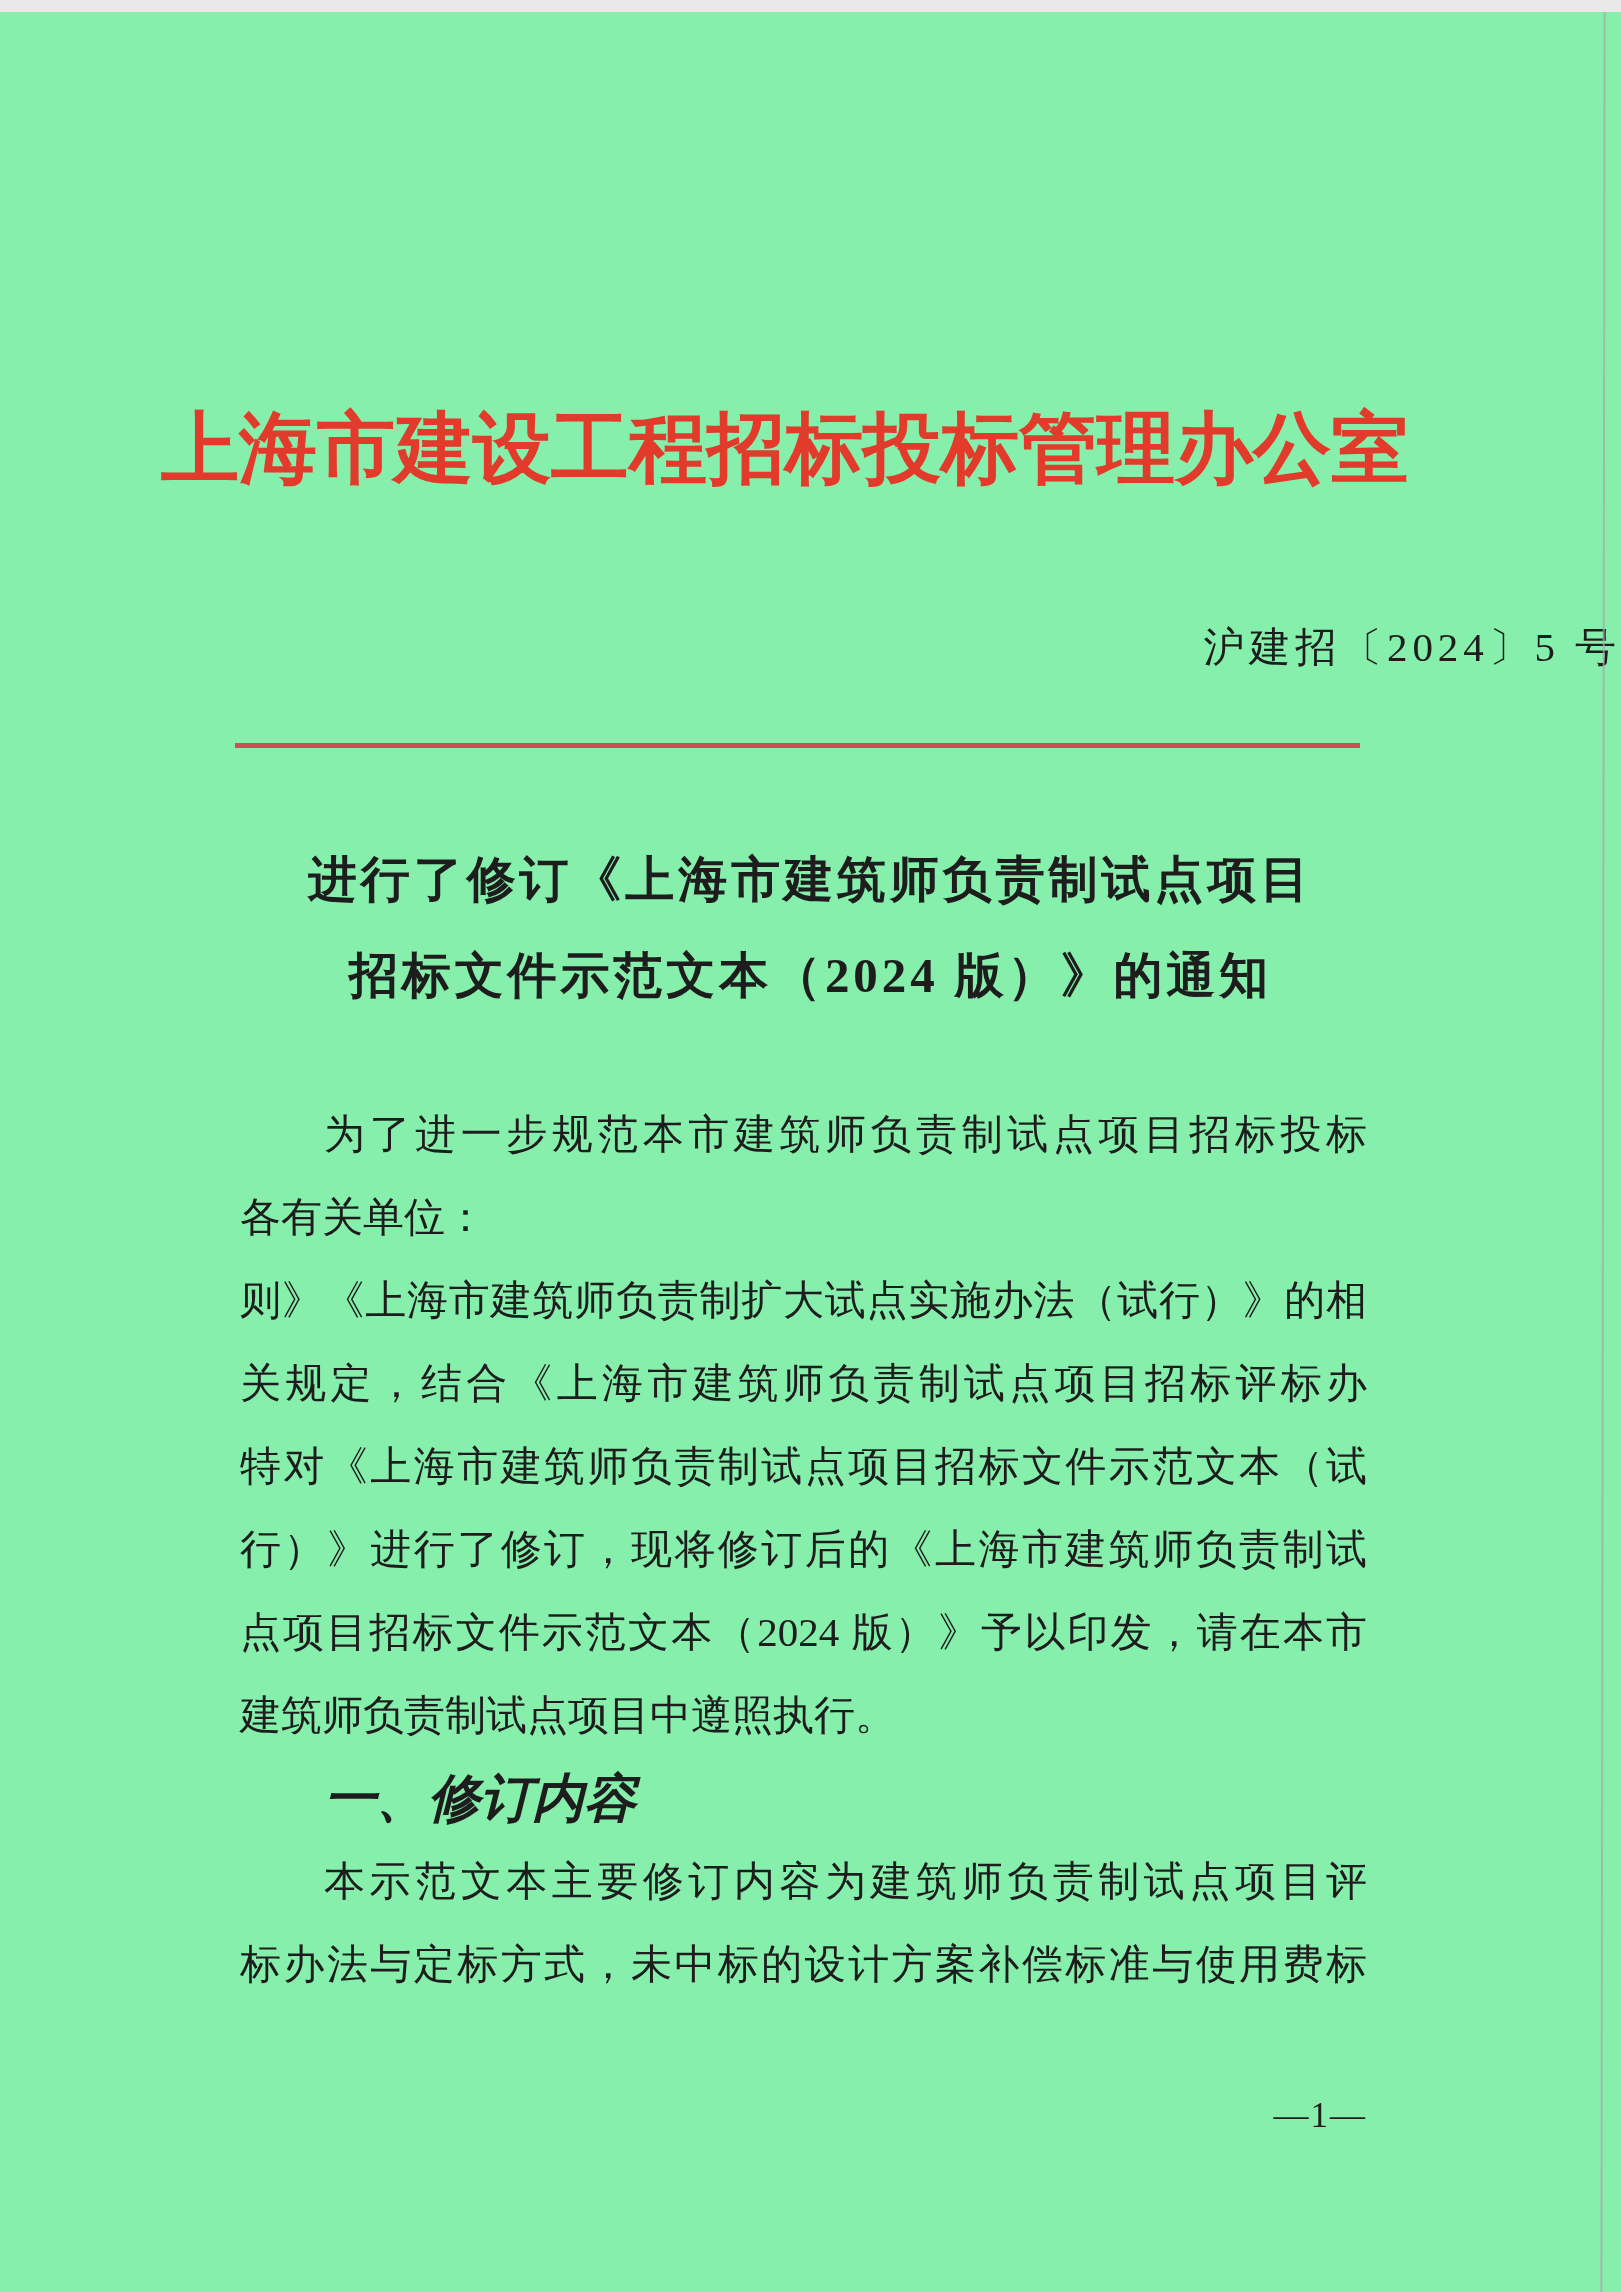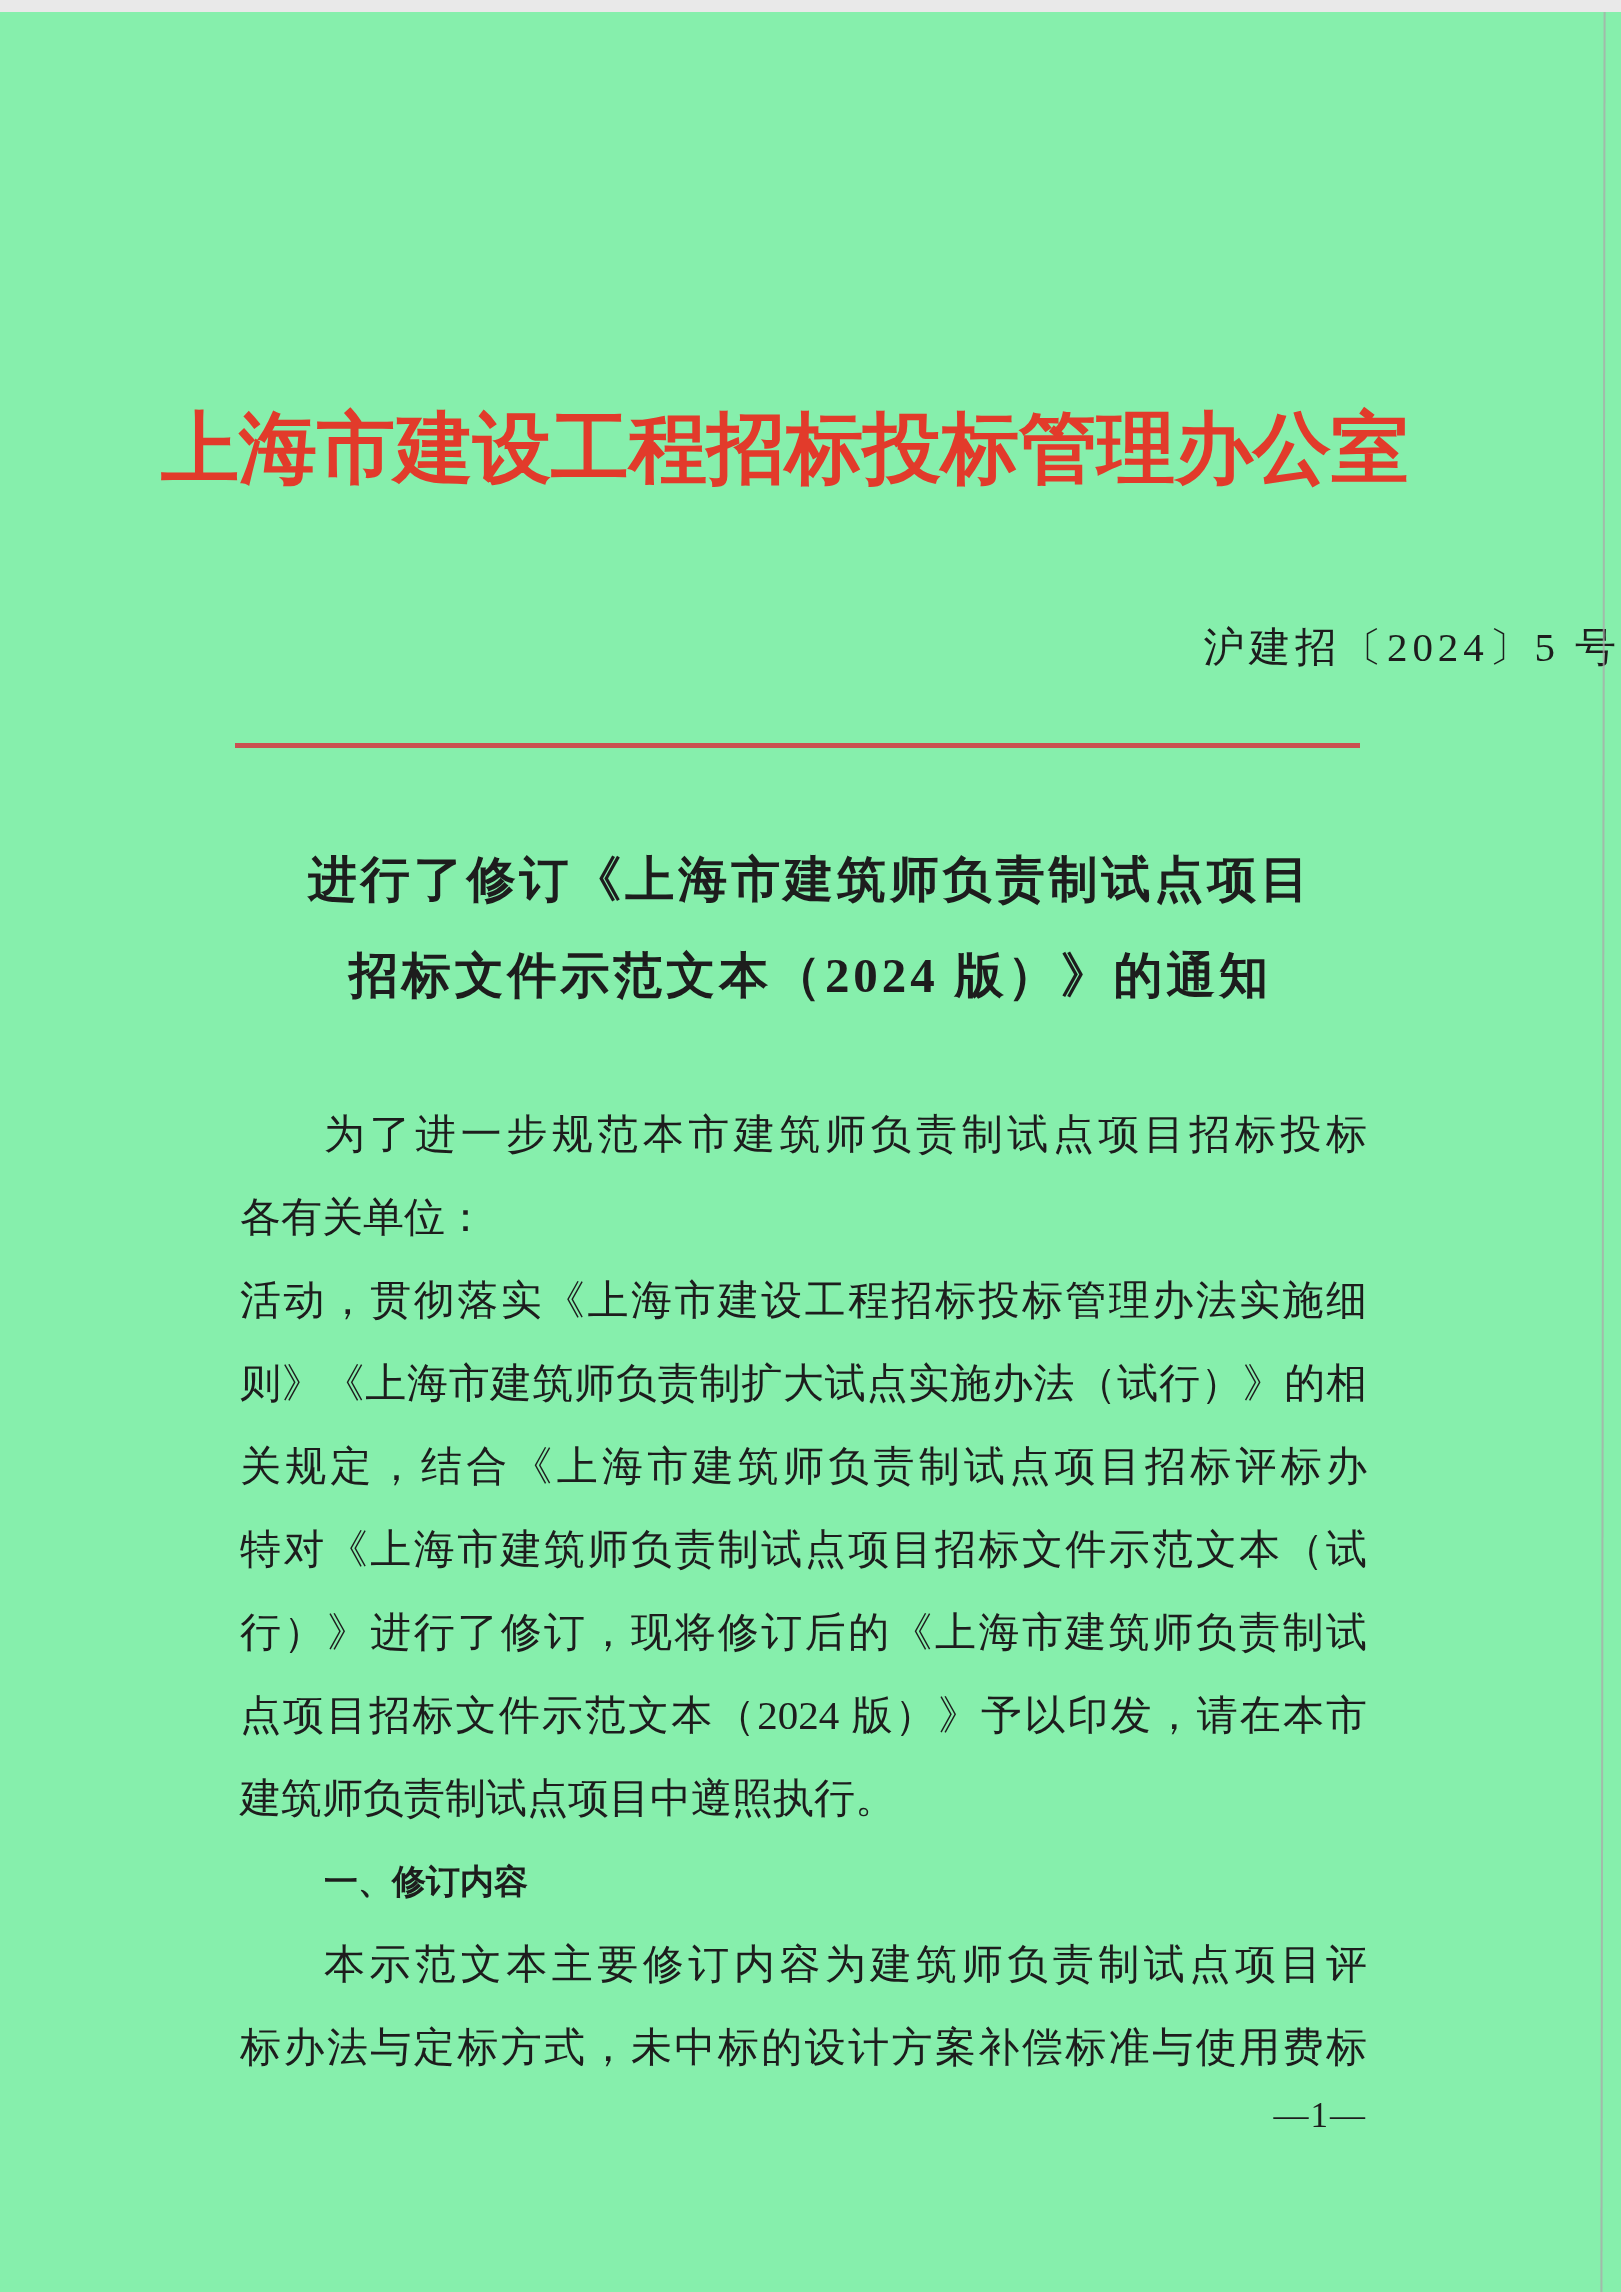--- a/index.html
+++ b/index.html
@@ -88,21 +88,22 @@
   .just {
     text-align: justify;
     text-align-last: justify;
   }
   .indent {
     text-indent: 84px;
   }
   .heading {
     font-family: "Liberation Sans", "DejaVu Sans", sans-serif;
     font-weight: bold;
-    font-size: 34px;
+    font-size: 52px;
+    font-style: italic;
   }
   
   .page-number {
     position: absolute;
     top: 2082px;
     right: 254px;
     font-size: 35px;
     line-height: 43px;
     letter-spacing: 2px;
   }
@@ -131,21 +132,20 @@
 
   <div class="doc-title">
     <div class="t-line">进行了修订《上海市建筑师负责制试点项目</div>
     <div class="t-line">招标文件示范文本（2024 版）》的通知</div>
   </div>
 
   <div class="body-block">
     <div class="line wrapline just indent">为了进一步规范本市建筑师负责制试点项目招标投标</div>
 
     <div class="line">各有关单位：</div>
-    <div class="line wrapline just">活动，贯彻落实《上海市建设工程招标投标管理办法实施细</div>
     <div class="line wrapline just">则》《上海市建筑师负责制扩大试点实施办法（试行）》的相</div>
     <div class="line wrapline just">关规定，结合《上海市建筑师负责制试点项目招标评标办法》，</div>
     <div class="line wrapline just">特对《上海市建筑师负责制试点项目招标文件示范文本（试</div>
     <div class="line wrapline just">行）》进行了修订，现将修订后的《上海市建筑师负责制试</div>
     <div class="line wrapline just">点项目招标文件示范文本（2024 版）》予以印发，请在本市</div>
     <div class="line">建筑师负责制试点项目中遵照执行。</div>
 
     <div class="line heading indent">一、修订内容</div>
 
     <div class="line wrapline just indent">本示范文本主要修订内容为建筑师负责制试点项目评</div>

